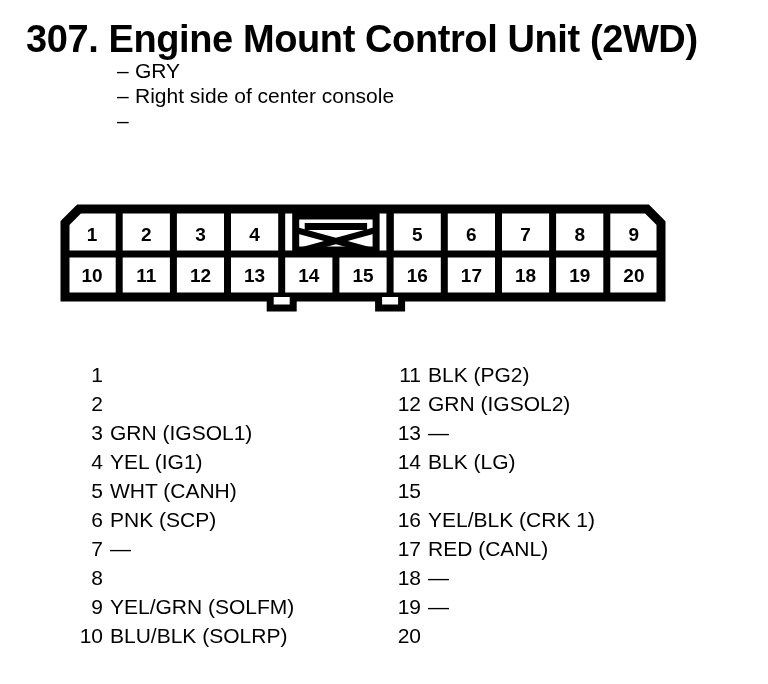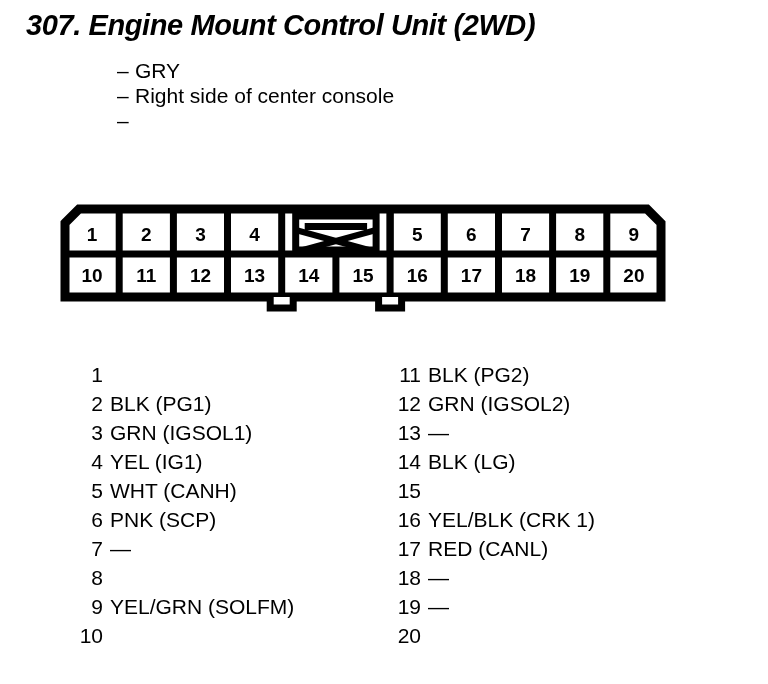--- a/index.html
+++ b/index.html
@@ -14,27 +14,26 @@
     position: relative;
     font-family: "Liberation Sans", sans-serif;
     color: #000000;
     overflow: hidden;
   }
 
   
   #page-title {
     position: absolute;
     left: 26px;
-    top: 8px;
-    font-size: 29px;
+    top: 22px;
+    font-size: 38px;
     font-weight: bold;
     letter-spacing: -0.4px;
     white-space: nowrap;
     line-height: 34px;
-    font-style: italic;
   }
 
   #desc-list {
     position: absolute;
     left: 117px;
     top: 58px;
     width: 620px;
   }
   .desc-row {
     display: flex;
@@ -200,21 +199,20 @@
   </svg>
 </div>
 
 <div id="legend">
   <div class="legend-col" id="legend-col-left">
       <div class="legend-row">
         <span class="legend-num">1</span>
       </div>
       <div class="legend-row">
         <span class="legend-num">2</span>
-        <span class="legend-label">BLK (PG1)</span>
       </div>
       <div class="legend-row">
         <span class="legend-num">3</span>
         <span class="legend-label">GRN (IGSOL1)</span>
       </div>
       <div class="legend-row">
         <span class="legend-num">4</span>
         <span class="legend-label">YEL (IG1)</span>
       </div>
       <div class="legend-row">
@@ -231,20 +229,21 @@
       </div>
       <div class="legend-row">
         <span class="legend-num">8</span>
       </div>
       <div class="legend-row">
         <span class="legend-num">9</span>
         <span class="legend-label">YEL/GRN (SOLFM)</span>
       </div>
       <div class="legend-row">
         <span class="legend-num">10</span>
+        <span class="legend-label">BLU/BLK (SOLRP)</span>
       </div>
     </div>
   <div class="legend-col" id="legend-col-right">
       <div class="legend-row">
         <span class="legend-num">11</span>
         <span class="legend-label">BLK (PG2)</span>
       </div>
       <div class="legend-row">
         <span class="legend-num">12</span>
         <span class="legend-label">GRN (IGSOL2)</span>

